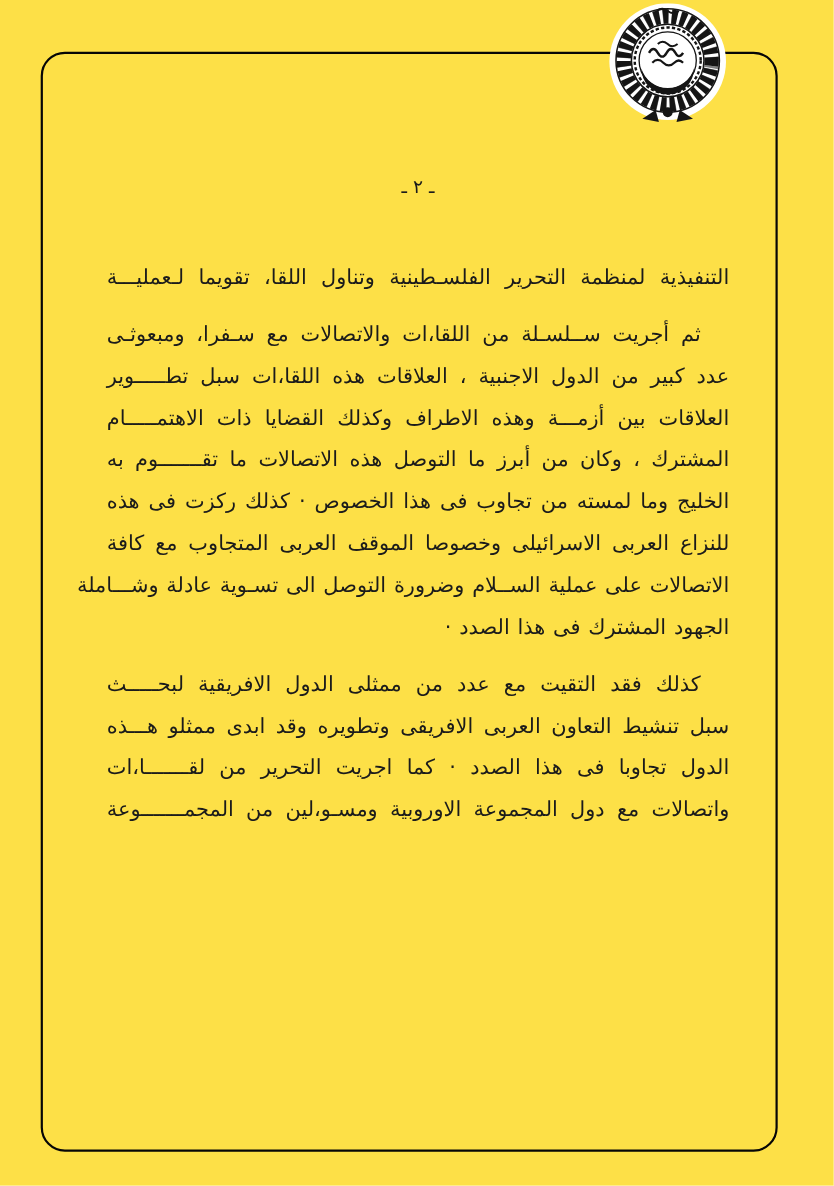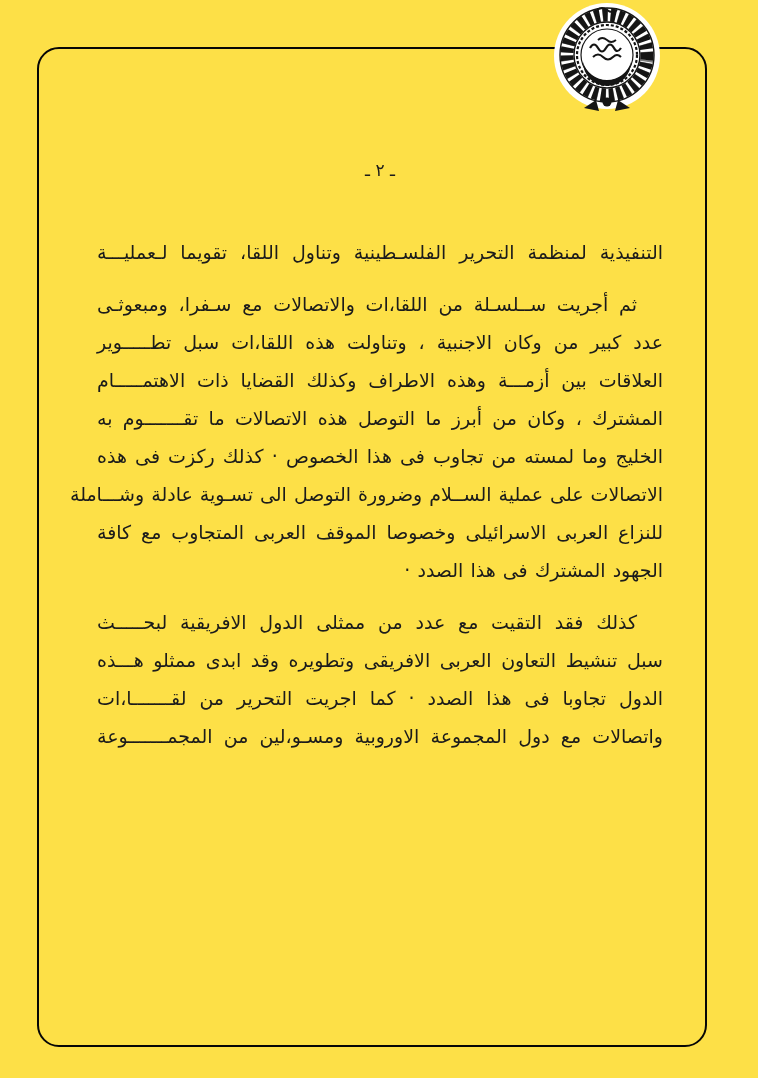--- a/index.html
+++ b/index.html
@@ -96,26 +96,26 @@
   <div class="page-number">ـ ٢ ـ</div>
 
   <div class="doc-body">
 
     <div class="para">
       <div class="line">التنفيذية لمنظمة التحرير الفلسـطينية وتناول اللقا، تقويما لـعمليـــة</div>
     </div>
 
     <div class="para">
       <div class="line indent">ثم أجريت ســلسـلة من اللقا،ات والاتصالات مع سـفرا، ومبعوثـى</div>
-      <div class="line">عدد كبير من وكان الاجنبية ، وتناولت هذه اللقا،ات سبل تطـــــوير</div>
+      <div class="line">عدد كبير من الدول الاجنبية ، العلاقات هذه اللقا،ات سبل تطـــــوير</div>
       <div class="line">العلاقات بين أزمـــة وهذه الاطراف وكذلك القضايا ذات الاهتمـــــام</div>
       <div class="line">المشترك ، وكان من أبرز ما التوصل هذه الاتصالات ما تقـــــــوم به</div>
       <div class="line">الخليج وما لمسته من تجاوب فى هذا الخصوص · كذلك ركزت فى هذه</div>
+      <div class="line">للنزاع العربى الاسرائيلى وخصوصا الموقف العربى المتجاوب مع كافة</div>
       <div class="line">الاتصالات على عملية الســلام وضرورة التوصل الى تسـوية عادلة وشـــاملة</div>
-      <div class="line">للنزاع العربى الاسرائيلى وخصوصا الموقف العربى المتجاوب مع كافة</div>
       <div class="line short">الجهود المشترك فى هذا الصدد ·</div>
     </div>
 
     <div class="para">
       <div class="line indent">كذلك فقد التقيت مع عدد من ممثلى الدول الافريقية لبحـــــث</div>
       <div class="line">سبل تنشيط التعاون العربى الافريقى وتطويره وقد ابدى ممثلو هـــذه</div>
       <div class="line">الدول تجاوبا فى هذا الصدد · كما اجريت التحرير من لقـــــــا،ات</div>
       <div class="line">واتصالات مع دول المجموعة الاوروبية ومسـو،لين من المجمـــــــوعة</div>
     </div>
 

